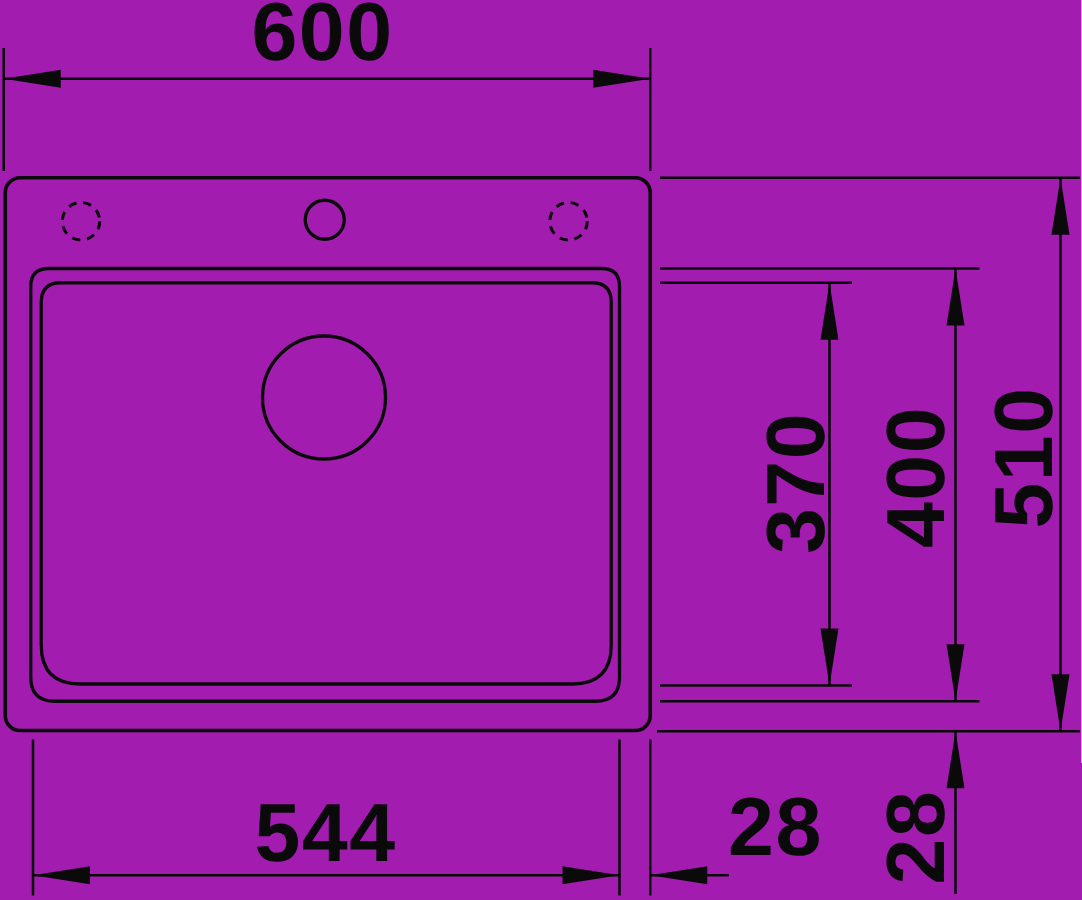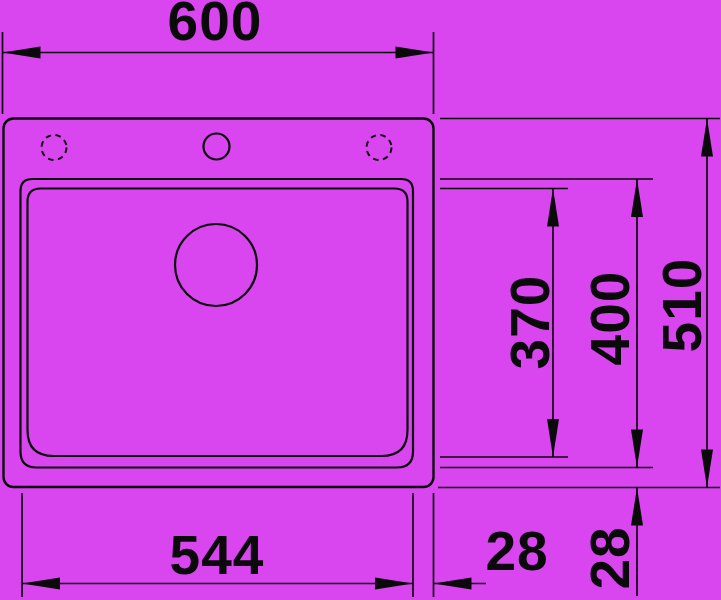--- a/index.html
+++ b/index.html
@@ -4,21 +4,21 @@
 <style>
   html, body {
     margin: 0;
     padding: 0;
     background: #ffffff;
   }
   .drawing-stage {
     position: relative;
     width: 721px;
     height: 600px;
-    background: #d946ef;
+    background: #a21caf;
     overflow: hidden;
   }
   svg { display: block; }
   .dim-label {
     font-family: "Liberation Sans", "DejaVu Sans", sans-serif;
     font-weight: 700;
     font-size: 55px;
     letter-spacing: 1px;
     fill: #0a0a0a;
   }

